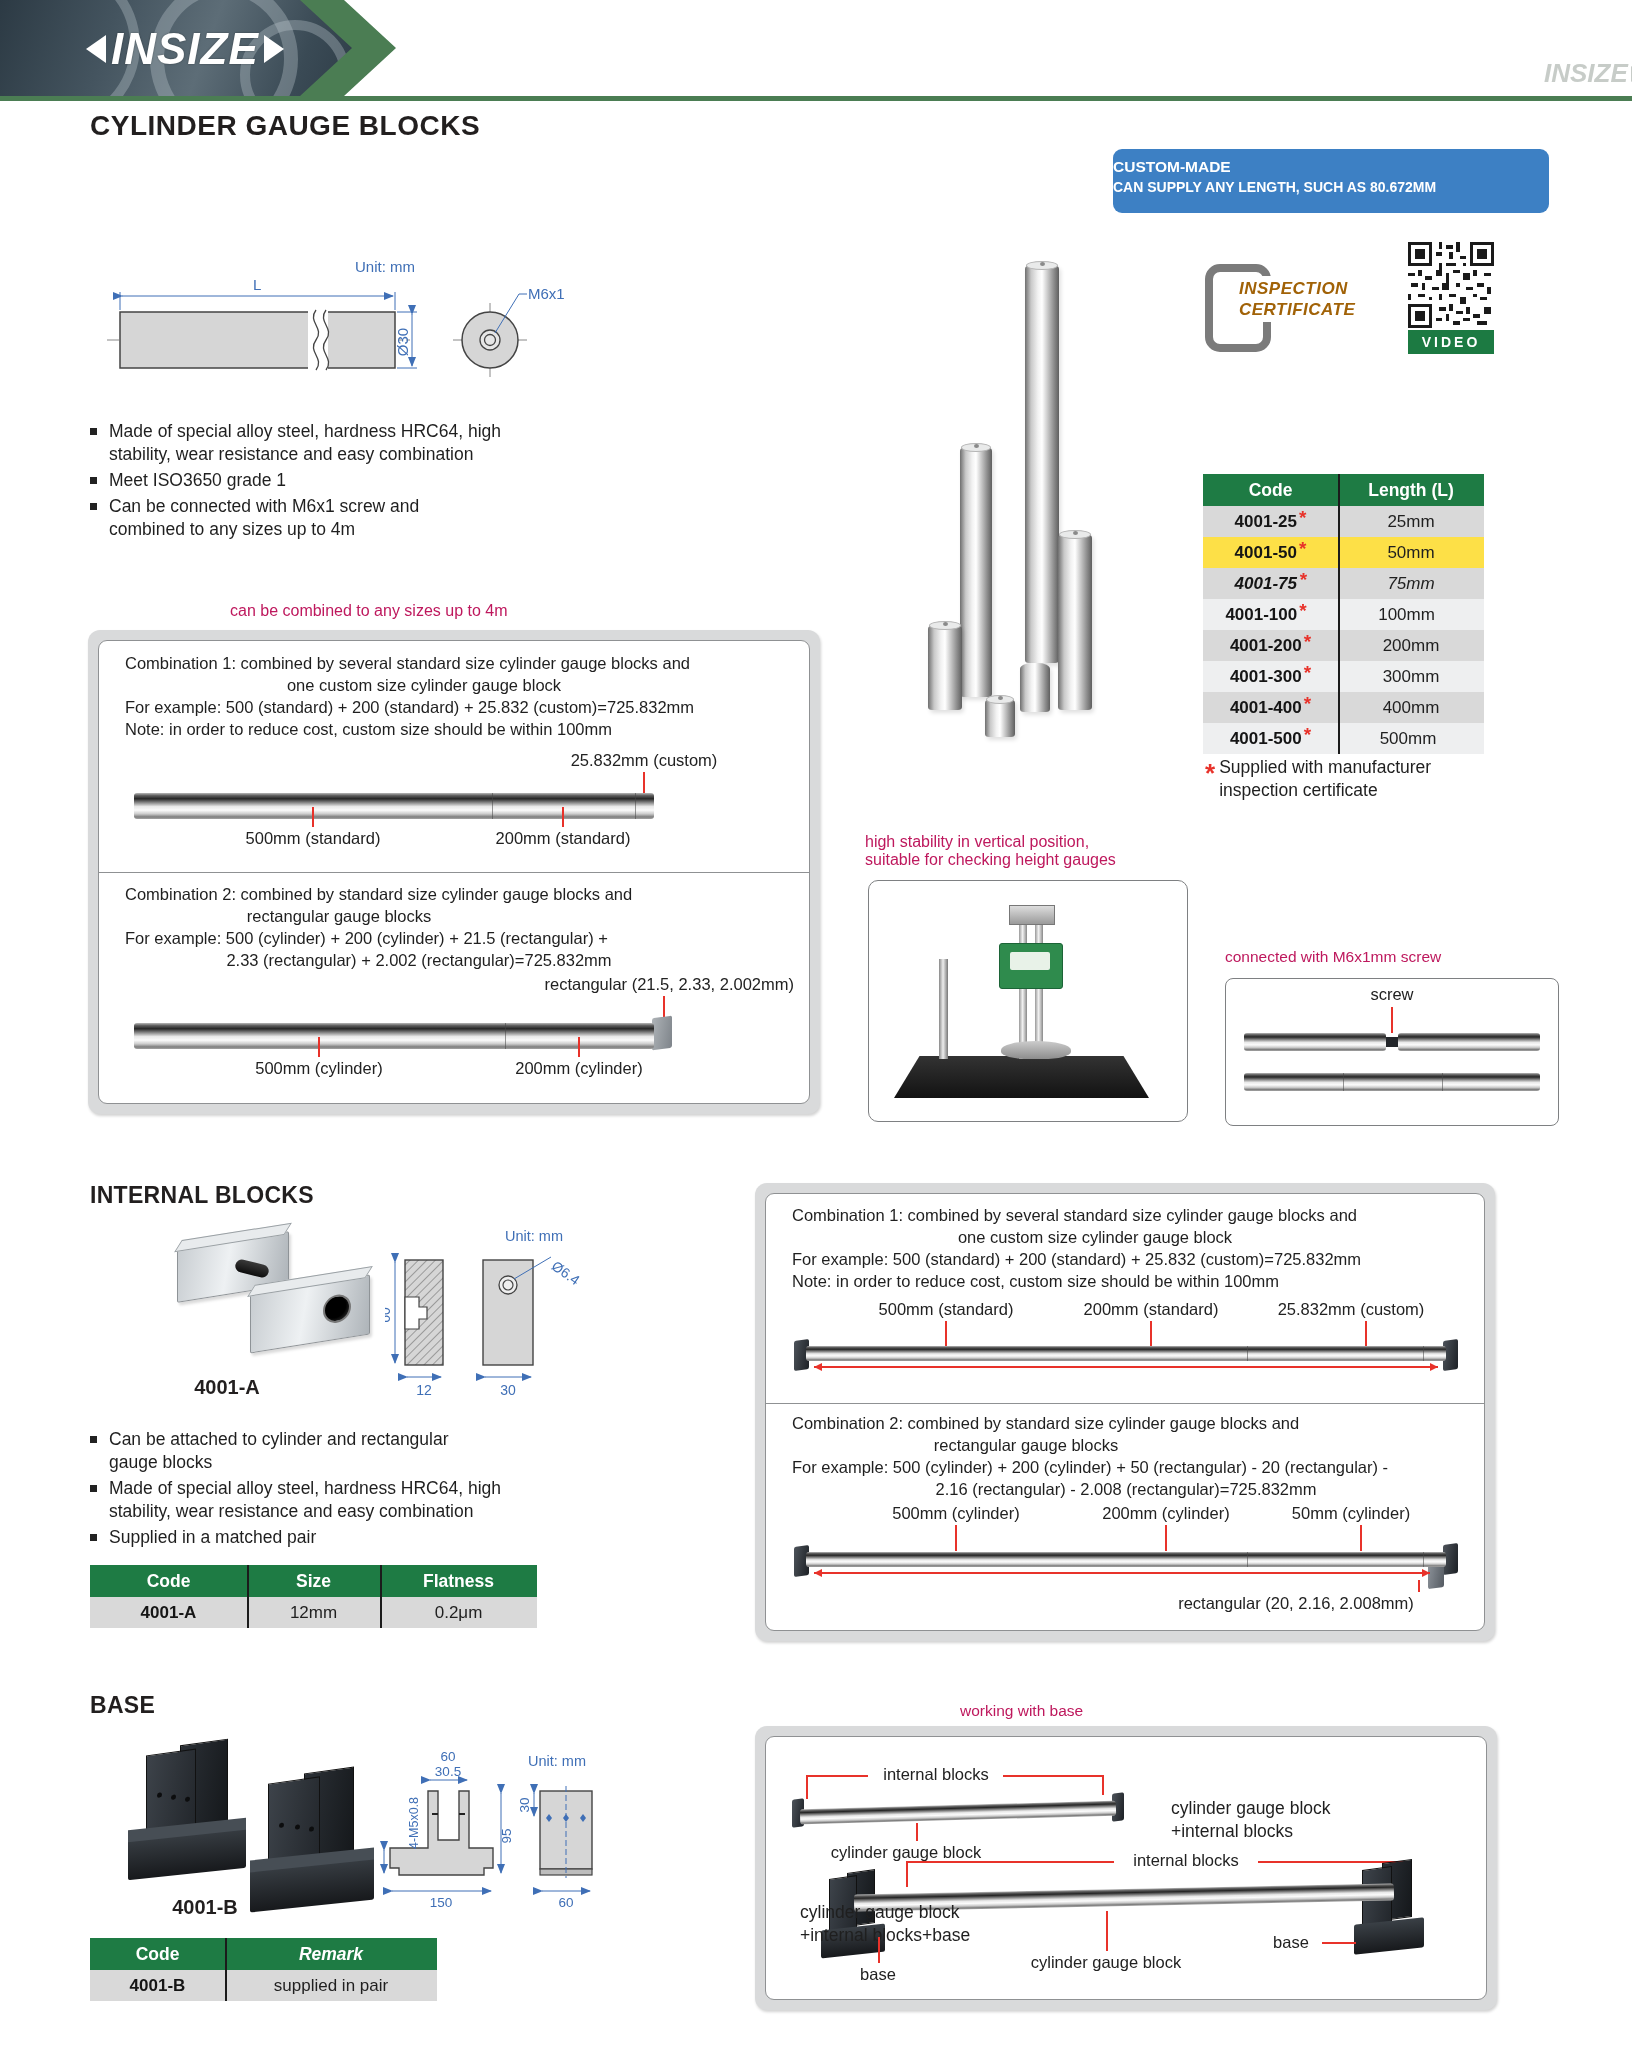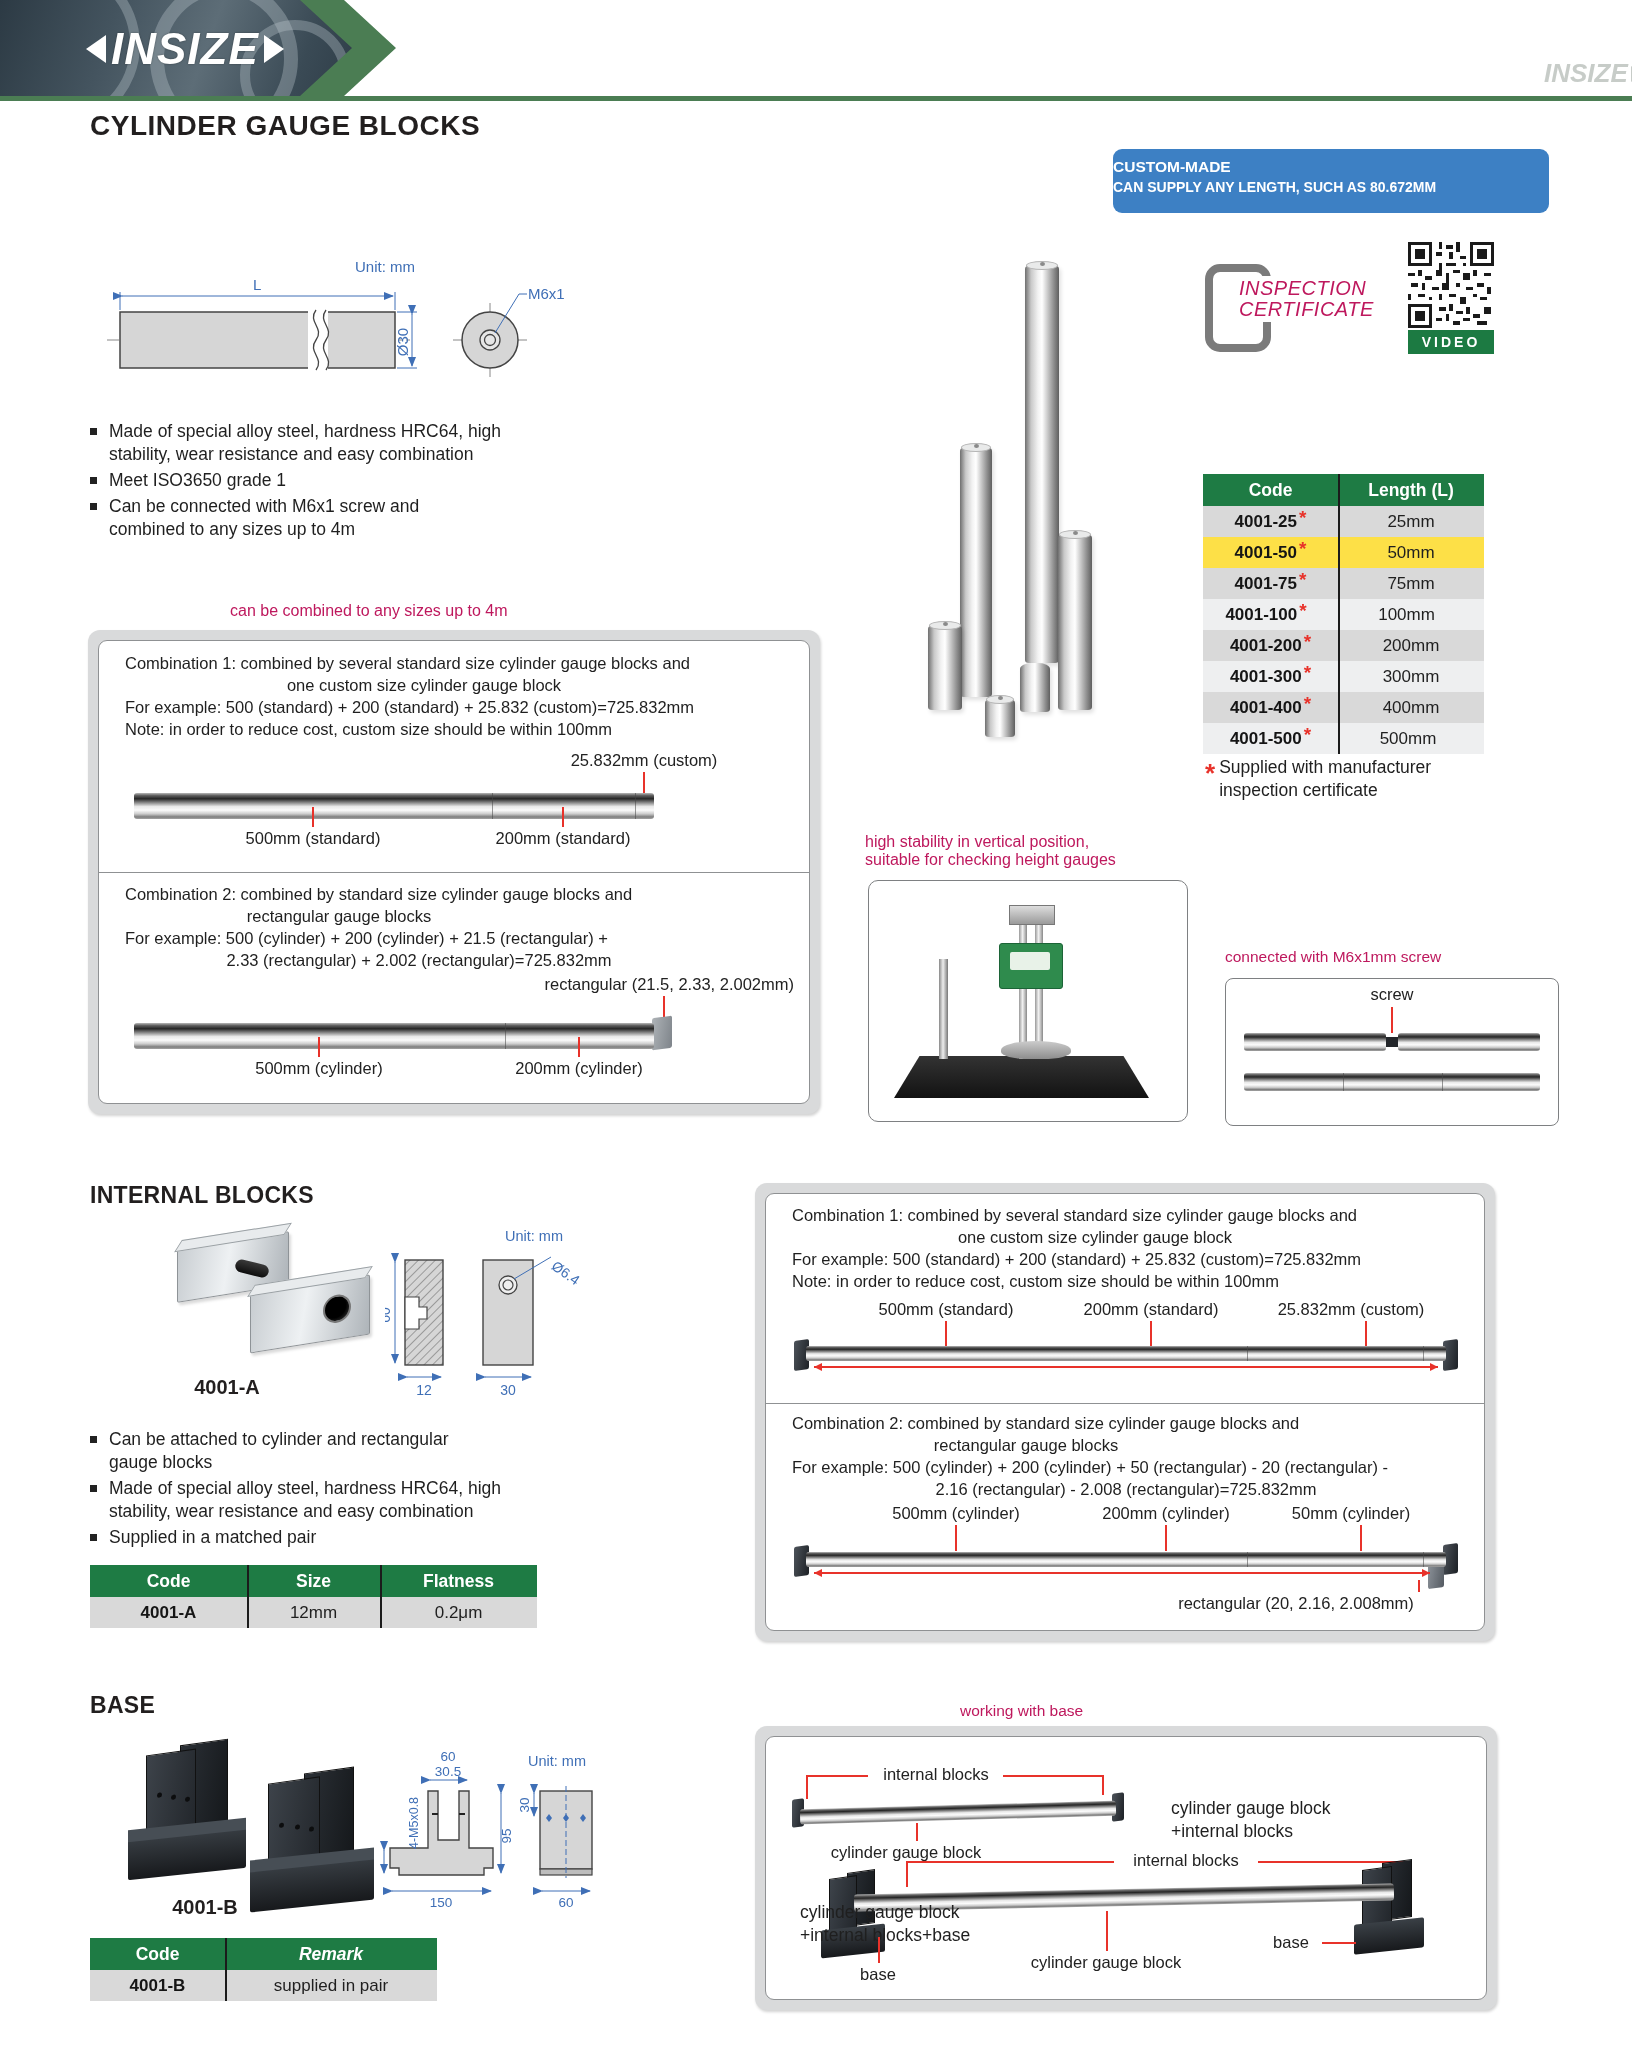--- a/index.html
+++ b/index.html
@@ -68,21 +68,21 @@
   .cyl{position:absolute;background:linear-gradient(90deg,#6f6f6f 0%,#c9c9c9 18%,#f2f2f2 38%,
      #ffffff 50%,#d8d8d8 62%,#8d8d8d 85%,#5f5f5f 100%);
      border-radius:12px 12px 4px 4px / 6px 6px 3px 3px;box-shadow:2px 3px 4px rgba(0,0,0,.12);}
   .cylcap{position:absolute;left:1px;right:1px;top:-2px;height:7px;background:#e9eaea;
      border-radius:50%;border:1px solid #b5b5b5;}
   .cyldot{position:absolute;left:50%;top:0;width:5px;height:4px;margin-left:-2px;background:#8a8a8a;border-radius:50%;}
   
   .imgbox{background:#fff;border:1.5px solid #7e8082;border-radius:10px;}
   
   .bracket{width:50px;height:72px;border:8px solid #7b7b7b;border-radius:15px;}
-  .insp{font-size:20px;line-height:21px;font-weight:400;font-style:italic;color:#be185d;
+  .insp{font-size:17px;line-height:21px;font-weight:700;font-style:italic;color:#a16207;
      letter-spacing:.5px;background:#fff;padding:2px 4px;}
   .videobar{background:#1c7a42;color:#fff;font-weight:bold;font-size:14px;letter-spacing:3px;
      display:flex;align-items:center;justify-content:center;}
   
   .iblk{position:absolute;background:linear-gradient(100deg,#c8cdd1 0%,#eef1f3 45%,#aeb4b9 100%);
      border:1px solid #8e9397;border-radius:2px;transform:skewY(-9deg);box-shadow:2px 3px 3px rgba(0,0,0,.15);}
   .iblk .topf{position:absolute;left:0;right:0;top:-9px;height:9px;background:#e8ebed;
      transform:skewX(-35deg);border:1px solid #9aa0a4;}
   
   .bunit{position:absolute;}
@@ -336,21 +336,21 @@
           </div>
         <div class="tc" style="width:146px;">25mm</div>
       </div>
       <div class="trow" style="background:#fde047;">
         <div class="tc codecell" style="width:135px;">
             <span>4001-50</span>
             <span class="star">*</span>
           </div>
         <div class="tc" style="width:146px;">50mm</div>
       </div>
-      <div class="trow" style="background:#d9d9d9;">
+      <div class="trow" style="background:#d9d9d9;font-style:italic;">
         <div class="tc codecell" style="width:135px;">
             <span>4001-75</span>
             <span class="star">*</span>
           </div>
         <div class="tc" style="width:146px;">75mm</div>
       </div>
       <div class="trow" style="background:#eeeff0;">
         <div class="tc codecell" style="width:135px;">
             <span>4001-100</span>
             <span class="star">*</span>

